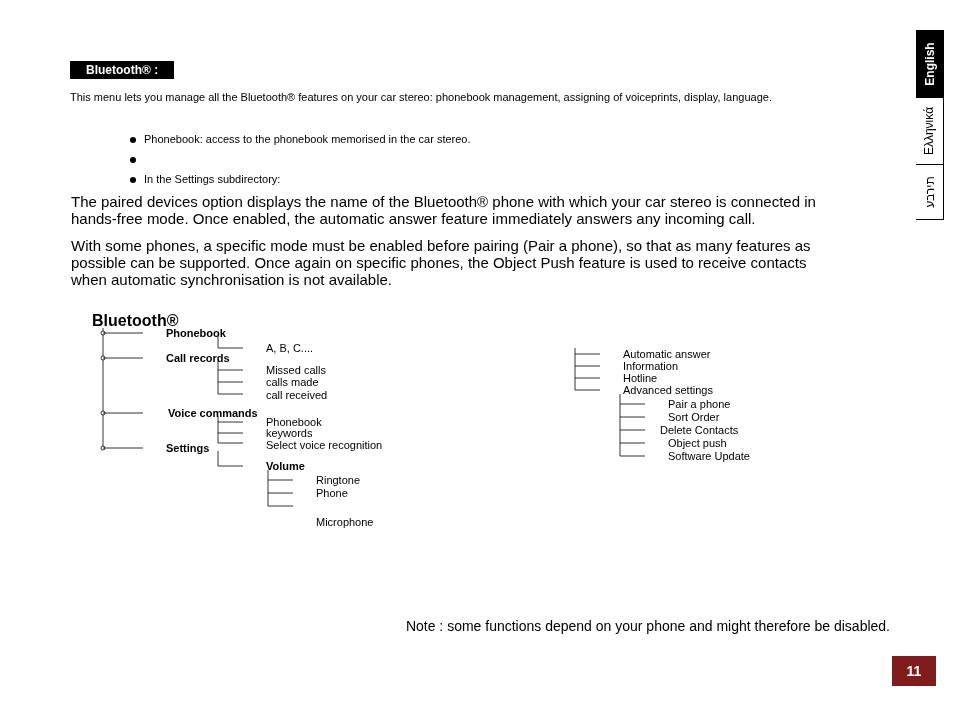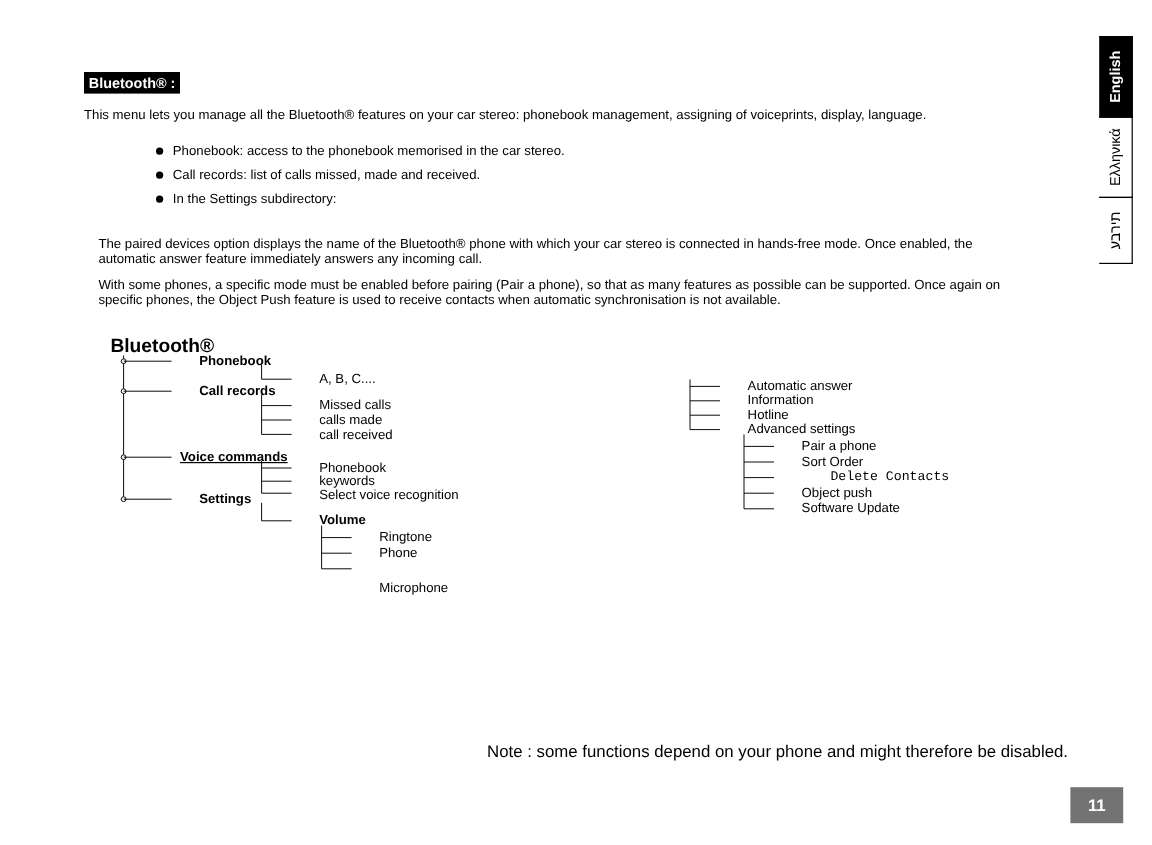--- a/index.html
+++ b/index.html
@@ -1,36 +1,36 @@
 <!DOCTYPE html>
 <html><head>
 <meta charset="utf-8">
 <style>
   * { box-sizing: border-box; margin: 0; padding: 0; }
   html, body { width: 960px; height: 704px; background: #fff; font-family: Arial, Helvetica, sans-serif; color: #000; }
   .page { position: relative; width: 960px; height: 704px; padding: 60px 70px 0 70px; }
-  .section-title { background: #000; color: #fff; font-weight: bold; font-size: 12px; padding: 2px 4px; display: inline-block; margin-bottom: 12px; }
-  .intro { font-size: 11px; margin-bottom: 18px; max-width: 720px; }
-  .bullets { margin-left: 60px; margin-bottom: 26px; }
+  .section-title { background: #000; color: #fff; font-weight: bold; font-size: 12px; padding: 2px 16px; display: inline-block; margin-bottom: 12px; }
+  .intro { font-size: 11px; margin-bottom: 30px; max-width: 720px; }
+  .bullets { margin-left: 60px; margin-bottom: 8px; }
   .bullet-row { font-size: 11px; margin-bottom: 8px; }
   .bullet-dot { display: inline-block; width: 6px; height: 6px; background: #000; border-radius: 50%; vertical-align: middle; margin-right: 8px; }
-  .para { font-size: 11px; margin-bottom: 10px; max-width: 770px; margin-left: 12px; }
+  .para { font-size: 15px; margin-bottom: 10px; max-width: 770px; margin-left: 1px; }
   .para + .para { margin-top: 0; }
   .lang-tabs { position: absolute; right: 16px; top: 30px; }
   .tab { width: 28px; height: 68px; border: 1.2px solid #000; border-left: none; display: flex; align-items: center; justify-content: center; font-size: 12px; margin-bottom: -1px; }
   .tab.active { background: #000; color: #fff; font-weight: bold; }
   .tab span { transform: rotate(-90deg); white-space: nowrap; display: block; }
   .tab.small span { font-size: 12px; }
   .tab:last-child { height: 56px; }
   .tree-area { position: relative; margin-top: 24px; height: 220px; }
   .tree-root { position: absolute; left: 22px; top: 0; font-size: 16px; font-weight: bold; }
   .tree-svg { position: absolute; left: 28px; top: 16px; }
   .tree-label { position: absolute; font-size: 11px; white-space: nowrap; margin-left: 18px; }
   .note { position: absolute; right: 70px; bottom: 70px; font-size: 14px; }
-  .page-num { position: absolute; right: 24px; bottom: 18px; background: #737373; color: #fff; width: 44px; height: 30px; display: flex; align-items: center; justify-content: center; font-size: 14px; font-weight: bold; }
+  .page-num { position: absolute; right: 24px; bottom: 18px; background: #7f1d1d; color: #fff; width: 44px; height: 30px; display: flex; align-items: center; justify-content: center; font-size: 14px; font-weight: bold; }
 </style>
 </head>
 <body>
 
 <div class="page">
 
   <div class="lang-tabs">
     <div class="tab active">
         <span>English</span>
       </div>
@@ -40,21 +40,21 @@
     <div class="tab small">
         <span>תירבע</span>
       </div>
   </div>
 
   <div class="section-title">Bluetooth® :</div>
   <div class="intro">This menu lets you manage all the Bluetooth® features on your car stereo: phonebook management, assigning of voiceprints, display, language.</div>
 
   <div class="bullets">
     <div class="bullet-row"><span class="bullet-dot"></span><span>Phonebook: access to the phonebook memorised in the car stereo.</span></div>
-    <div class="bullet-row"><span class="bullet-dot"></span><span>Call records: list of calls missed, made and received.</span></div>
+    <div class="bullet-row"><span class="bullet-dot"></span></div>
     <div class="bullet-row"><span class="bullet-dot"></span><span>In the Settings subdirectory:</span></div>
   </div>
 
   <div class="para">The paired devices option displays the name of the Bluetooth® phone with which your car stereo is connected in hands-free mode. Once enabled, the automatic answer feature immediately answers any incoming call.</div>
   <div class="para">With some phones, a specific mode must be enabled before pairing (Pair a phone), so that as many features as possible can be supported. Once again on specific phones, the Object Push feature is used to receive contacts when automatic synchronisation is not available.</div>
 
   <div class="tree-area">
     <div class="tree-root">Bluetooth®</div>
 
     <svg class="tree-svg" width="300" height="210">
@@ -89,21 +89,21 @@
 
         <line x1="170" y1="142" x2="170" y2="178"></line>
         <line x1="170" y1="152" x2="195" y2="152"></line>
         <line x1="170" y1="165" x2="195" y2="165"></line>
         <line x1="170" y1="178" x2="195" y2="178"></line>
       </g>
     </svg>
 
     <div class="tree-label" style="left:78px; top:15px; font-weight:bold;">Phonebook</div>
     <div class="tree-label" style="left:78px; top:40px; font-weight:bold;">Call records</div>
-    <div class="tree-label" style="left:62px; top:95px; font-weight:bold;text-decoration:underline;">Voice commands</div>
+    <div class="tree-label" style="left:80px; top:95px; font-weight:bold;">Voice commands</div>
     <div class="tree-label" style="left:78px; top:130px; font-weight:bold;">Settings</div>
 
     <div class="tree-label" style="left:178px; top:30px;">A, B, C....</div>
     <div class="tree-label" style="left:178px; top:52px;">Missed calls</div>
     <div class="tree-label" style="left:178px; top:64px;">calls made</div>
     <div class="tree-label" style="left:178px; top:77px;">call received</div>
     <div class="tree-label" style="left:178px; top:104px;">Phonebook</div>
     <div class="tree-label" style="left:178px; top:115px;">keywords</div>
     <div class="tree-label" style="left:178px; top:127px;">Select voice recognition</div>
     <div class="tree-label" style="left:178px; top:148px;font-weight:bold;">Volume</div>
@@ -129,20 +129,20 @@
       </g>
     </svg>
 
     <div class="tree-label" style="left:535px; top:36px;">Automatic answer</div>
     <div class="tree-label" style="left:535px; top:48px;">Information</div>
     <div class="tree-label" style="left:535px; top:60px;">Hotline</div>
     <div class="tree-label" style="left:535px; top:72px;">Advanced settings</div>
 
     <div class="tree-label" style="left:580px; top:86px;">Pair a phone</div>
     <div class="tree-label" style="left:580px; top:99px;">Sort Order</div>
-    <div class="tree-label" style="left:604px; top:112px;font-family:Liberation Mono, monospace;">Delete Contacts</div>
+    <div class="tree-label" style="left:572px; top:112px;">Delete Contacts</div>
     <div class="tree-label" style="left:580px; top:125px;">Object push</div>
     <div class="tree-label" style="left:580px; top:138px;">Software Update</div>
   </div>
 
   <div class="note">Note : some functions depend on your phone and might therefore be disabled.</div>
   <div class="page-num">11</div>
 </div>
 
 </body></html>

